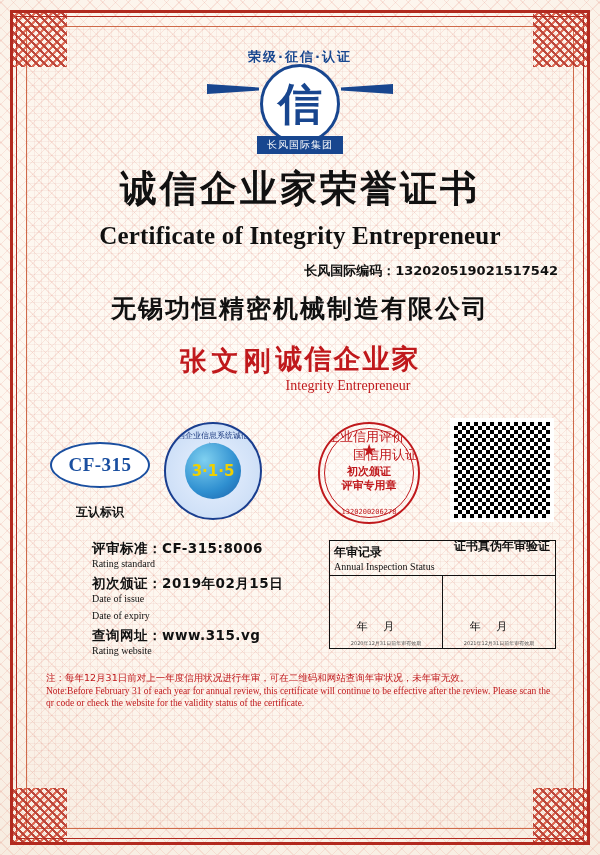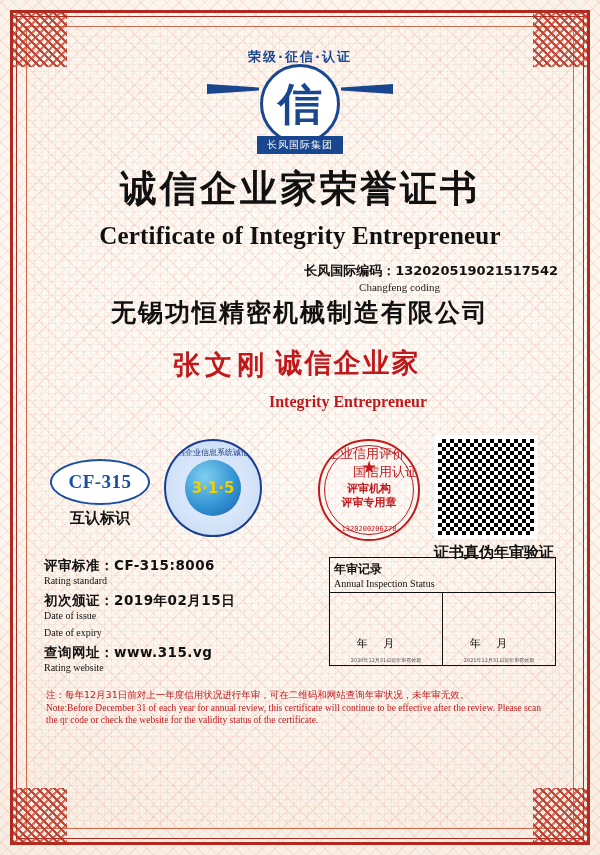--- a/index.html
+++ b/index.html
@@ -103,49 +103,49 @@
     font-size:13px;font-weight:bold;color:#111;
   }
   .coding-en{
     font-family:"Liberation Serif", serif;
     font-size:11px;color:#222;margin-top:1px;padding-right:118px;
   }
 
   .company{
     font-family:"DejaVu Sans", sans-serif;
     font-size:25px;font-weight:bold;color:#111;
-    margin-top:3px;letter-spacing:2px;
+    margin-top:12px;letter-spacing:2px;
   }
 
   .person-row{
     margin-top:16px;display:flex;justify-content:center;align-items:flex-start;
   }
   .person-name{
     font-family:"DejaVu Sans", sans-serif;
     font-size:27px;font-weight:bold;color:#c0191c;letter-spacing:5px;
     padding-top:2px;
   }
   .person-title{text-align:center;}
   .person-title .cn{
     font-family:"DejaVu Sans", sans-serif;
     font-size:27px;font-weight:bold;color:#c0191c;letter-spacing:2px;
   }
   .person-title .en{
     font-family:"Liberation Serif", serif;
-    font-size:16px;font-weight:bold;color:#c0191c;margin-top:12px;
+    font-size:14px;font-weight:normal;color:#c0191c;margin-top:1px;
   }
 
   
   .badges{
     position:relative;height:118px;margin-top:22px;
   }
   .badge{position:absolute;text-align:center;}
   .badge .cap{
     font-family:Liberation Sans, sans-serif;
-    font-size:15px;color:#111;margin-top:4px;font-weight:bold;
+    font-size:12px;color:#111;margin-top:16px;font-weight:bold;
   }
   .cf315{
     left:14px;top:26px;
   }
   .cf-oval{
     width:96px;height:42px;border-radius:50%;
     border:2px solid #1a4fa0;display:flex;align-items:center;justify-content:center;
     background:#fff;
   }
   .cf-oval span{
@@ -217,21 +217,21 @@
     width:100%;height:100%;
     background-image:
       repeating-linear-gradient(90deg,#000 0 4px,#fff 4px 8px),
       repeating-linear-gradient(0deg,#000 0 4px,#fff 4px 8px);
     background-blend-mode:difference;
   }
 
   
   .lower{
     display:flex;justify-content:space-between;align-items:flex-start;
-    margin-top:6px;padding:0 8px;
+    margin-top:6px;padding:0 8px;margin-left:48px;
   }
   .details{text-align:left;}
   .det-row{margin-bottom:6px;}
   .det-cn{
     font-family:"DejaVu Sans", sans-serif;
     font-size:13.5px;font-weight:bold;color:#111;letter-spacing:.5px;
   }
   .det-en{
     font-family:"Liberation Serif", serif;
     font-size:10px;color:#111;margin-top:0px;
@@ -296,21 +296,20 @@
       <div class="seal-ribbon">长风国际集团</div>
     </div>
 
     <div class="title-cn">诚信企业家荣誉证书</div>
     <div class="title-en">Certificate of Integrity Entrepreneur</div>
 
     <div class="coding-row">
       <div class="coding-cn">
         <span>长风国际编码：</span><span>132020519021517542</span>
       </div>
-      <div class="coding-en">Changfeng coding</div>
     </div>
 
     <div class="company">无锡功恒精密机械制造有限公司</div>
 
     <div class="person-row">
       <div class="person-name">张文刚</div>
       <div class="person-title">
         <div class="cn">诚信企业家</div>
         <div class="en">Integrity Entrepreneur</div>
       </div>
@@ -327,21 +326,21 @@
 
       <div class="badge stamp-blue">
         <div class="ring-text">中国企业信息系统诚信认证</div>
         <div class="globe"></div>
       </div>
 
       <div class="badge stamp-red">
         <div class="rim"></div>
         <div class="arc">企业信用评价中国信用认证</div>
         <div class="star">★</div>
-        <div class="mid">评审机构</div>
+        <div class="mid">初次颁证</div>
         <div class="mid2">评审专用章</div>
         <div class="num">1320200206278</div>
       </div>
 
       <div class="badge qr-block">
         <div class="qr">
           <div class="qr-grid"></div>
         </div>
         <div class="cap">证书真伪年审验证</div>
       </div>
@@ -379,17 +378,17 @@
           <div class="cell">
             <div class="ym">年 月</div>
             <div class="tiny">2021年12月31日前年审有效期</div>
           </div>
         </div>
       </div>
     </div>
 
     <div class="note">
       <div class="cn">注：每年12月31日前对上一年度信用状况进行年审，可在二维码和网站查询年审状况，未年审无效。</div>
-      <div class="en">Note:Before December 31 of each year for annual review, this certificate will continue to be effective after the review. Please scan the qr code or check the website for the validity status of the certificate.</div>
+      <div class="en">Note:Before February 31 of each year for annual review, this certificate will continue to be effective after the review. Please scan the qr code or check the website for the validity status of the certificate.</div>
     </div>
 
   </div>
 </div>
 
 </body></html>

